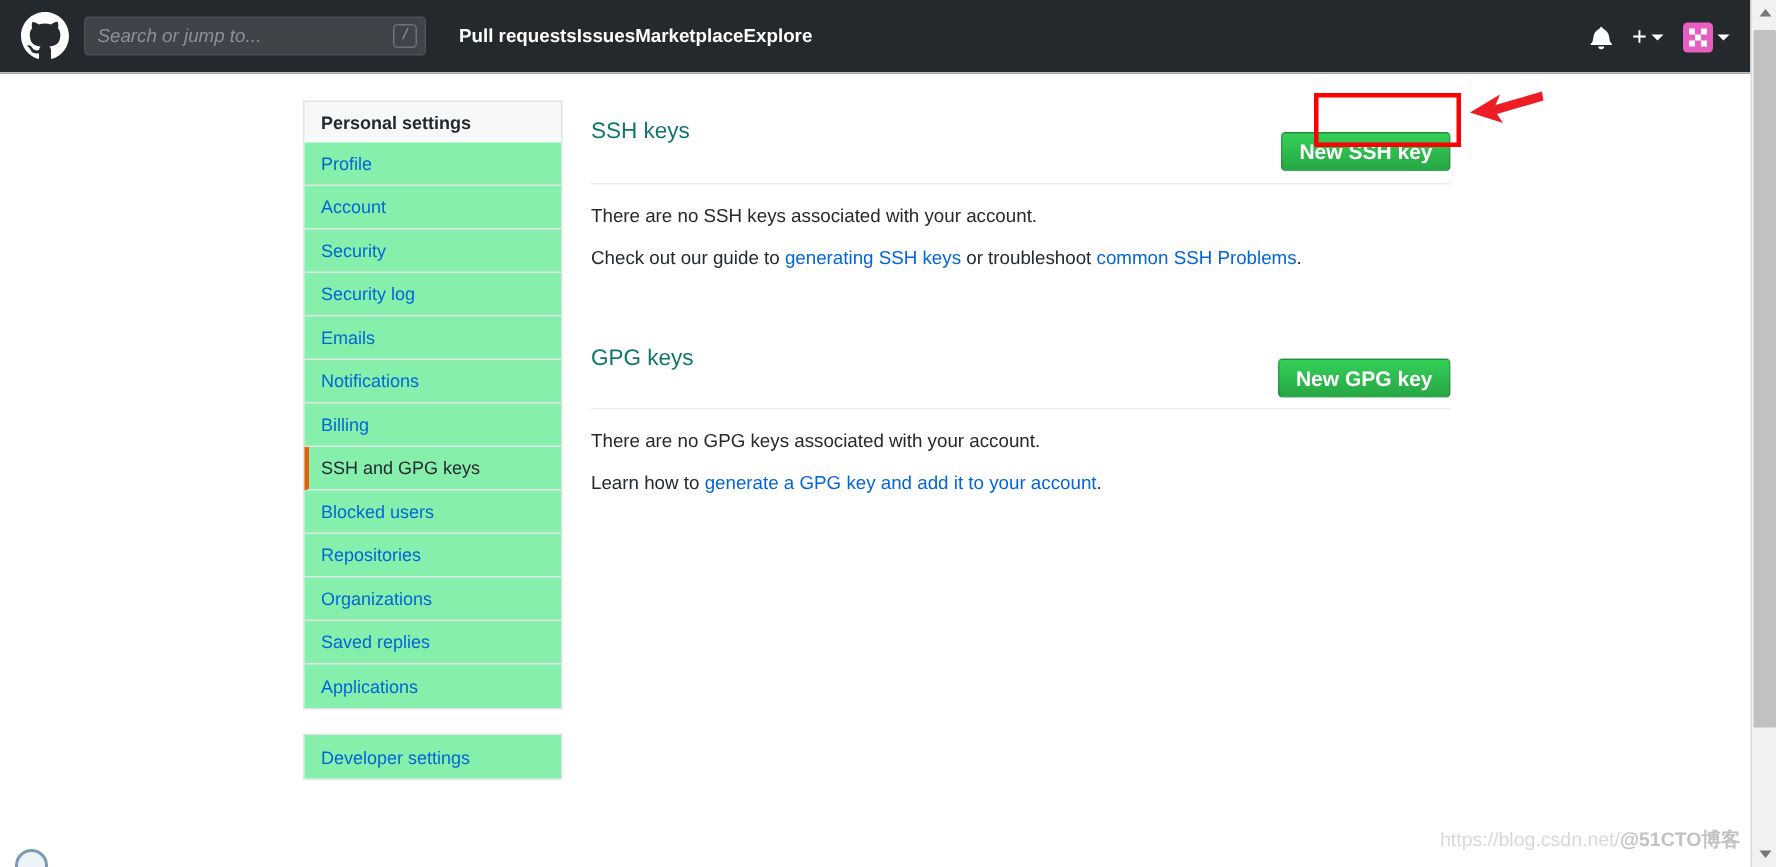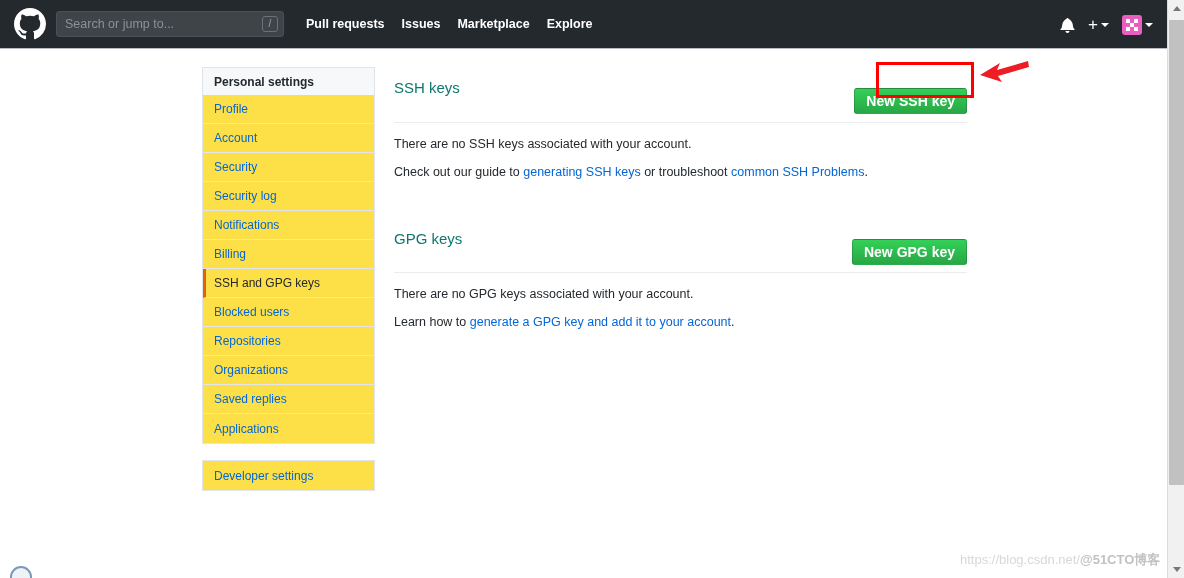--- a/index.html
+++ b/index.html
@@ -31,39 +31,40 @@
 
   .search-box {
     width: 228px; height: 26px;
     background: #3b4busy; 
     background: #3f4448;
     border: 1px solid #4a5055;
     border-radius: 3px;
     display: flex; align-items: center;
     padding: 0 5px 0 8px;
     margin-right: 22px;
+    font-style: italic;
   }
   .search-box .ph {
     flex: 1 1 auto;
     color: #8a9199;
     font-size: 12.5px;
     white-space: nowrap; overflow: hidden;
   }
   .slash-badge {
     flex: 0 0 auto;
     width: 16px; height: 16px;
     border: 1px solid #6a7178;
     border-radius: 3px;
     color: #9aa1a8;
     font-size: 10px;
     line-height: 14px;
     text-align: center;
   }
 
-  .nav { display: flex; align-items: flex-start; gap: 17px; }
+  .nav { display: flex; align-items: flex-start; }
   .nav a {
     color: #ffffff;
     font-size: 12.5px;
     font-weight: bold;
     text-decoration: none;
     white-space: nowrap;
   }
 
   .header-right {
     position: absolute; right: 14px; top: 0; height: 49px;
@@ -125,21 +126,21 @@
     font-weight: bold;
   }
   .side-list { border: 1px solid #e1e4e8; border-top: none; }
   .side-item {
     height: 29px;
     display: flex; align-items: center;
     padding-left: 11px;
     font-size: 12px;
     color: #0366d6;
     border-bottom: 1px solid #e1e4e8;
-    background: #fde047;
+    background: #86efac;
     cursor: pointer;
   }
   .side-item:last-child { border-bottom: none; }
   .side-item.active {
     color: #24292e;
     font-weight: normal;
     border-left: 3px solid #e36209;
     padding-left: 8px;
   }
   .side-group-2 {
@@ -321,20 +322,23 @@
         <div class="side-item">
           <span>Account</span>
         </div>
         <div class="side-item">
           <span>Security</span>
         </div>
         <div class="side-item">
           <span>Security log</span>
         </div>
         <div class="side-item">
+          <span>Emails</span>
+        </div>
+        <div class="side-item">
           <span>Notifications</span>
         </div>
         <div class="side-item">
           <span>Billing</span>
         </div>
         <div class="side-item active">
           <span>SSH and GPG keys</span>
         </div>
         <div class="side-item">
           <span>Blocked users</span>

